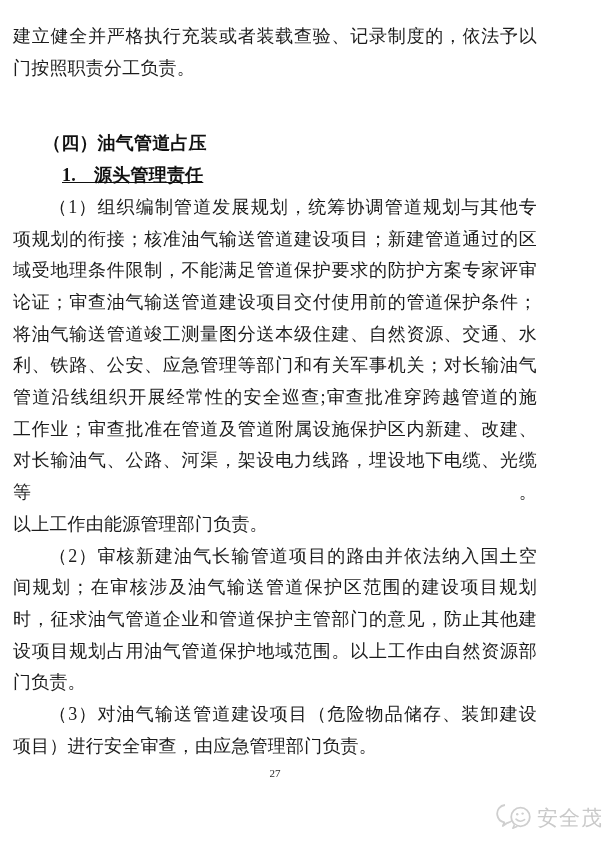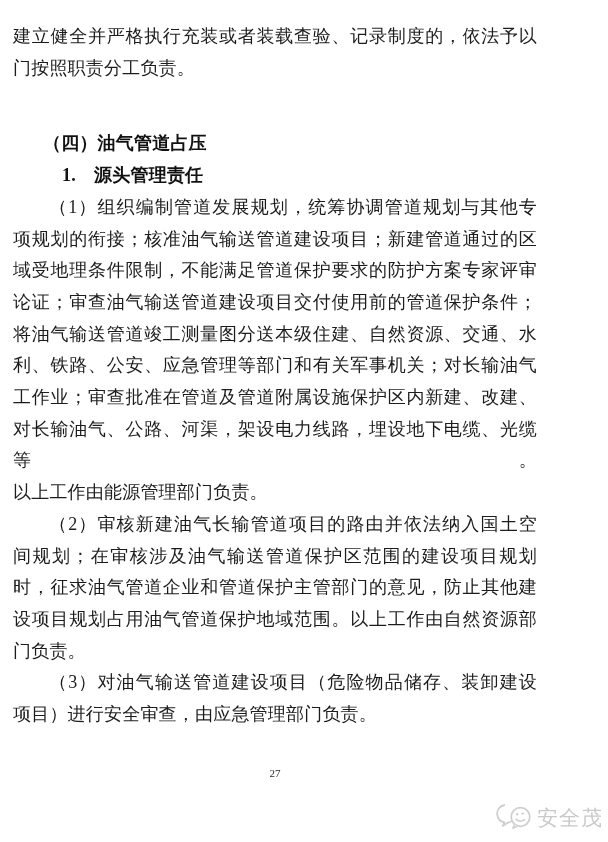--- a/index.html
+++ b/index.html
@@ -16,21 +16,21 @@
     left:13px;top:21px;
     width:524px;
     font-size:18px;
     line-height:31.7px;
     letter-spacing:0.2px;
   }
   .ln{white-space:pre-wrap;}
   .j{text-align:justify;text-align-last:justify;}
   .ind{padding-left:36px;}
   .ind-h{padding-left:30px;margin-top:44px;}
-  .ind-n{padding-left:49px;}
+  .ind-n{padding-left:49px;text-decoration:underline;}
   .h{font-weight:bold;color:#111;}
   .page-number{
     position:absolute;
     left:13px;top:767px;
     width:524px;
     text-align:center;
     font-size:11px;
     color:#2b2b2b;
   }
   .watermark{
@@ -57,20 +57,21 @@
     <div class="ln j">建立健全并严格执行充装或者装载查验、记录制度的，依法予以</div>
     <div class="ln">门按照职责分工负责。</div>
     <div class="ln h ind-h">（四）油气管道占压</div>
     <div class="ln h ind-n">1.　源头管理责任</div>
     <div class="ln j ind">（1）组织编制管道发展规划，统筹协调管道规划与其他专</div>
     <div class="ln j">项规划的衔接；核准油气输送管道建设项目；新建管道通过的区</div>
     <div class="ln j">域受地理条件限制，不能满足管道保护要求的防护方案专家评审</div>
     <div class="ln j">论证；审查油气输送管道建设项目交付使用前的管道保护条件；</div>
     <div class="ln j">将油气输送管道竣工测量图分送本级住建、自然资源、交通、水</div>
     <div class="ln j">利、铁路、公安、应急管理等部门和有关军事机关；对长输油气</div>
+    <div class="ln j">管道沿线组织开展经常性的安全巡查;审查批准穿跨越管道的施</div>
     <div class="ln j">工作业；审查批准在管道及管道附属设施保护区内新建、改建、</div>
     <div class="ln j">对长输油气、公路、河渠，架设电力线路，埋设地下电缆、光缆等。</div>
     <div class="ln">以上工作由能源管理部门负责。</div>
     <div class="ln j ind">（2）审核新建油气长输管道项目的路由并依法纳入国土空</div>
     <div class="ln j">间规划；在审核涉及油气输送管道保护区范围的建设项目规划</div>
     <div class="ln j">时，征求油气管道企业和管道保护主管部门的意见，防止其他建</div>
     <div class="ln j">设项目规划占用油气管道保护地域范围。以上工作由自然资源部</div>
     <div class="ln">门负责。</div>
     <div class="ln j ind">（3）对油气输送管道建设项目（危险物品储存、装卸建设</div>
     <div class="ln">项目）进行安全审查，由应急管理部门负责。</div>

